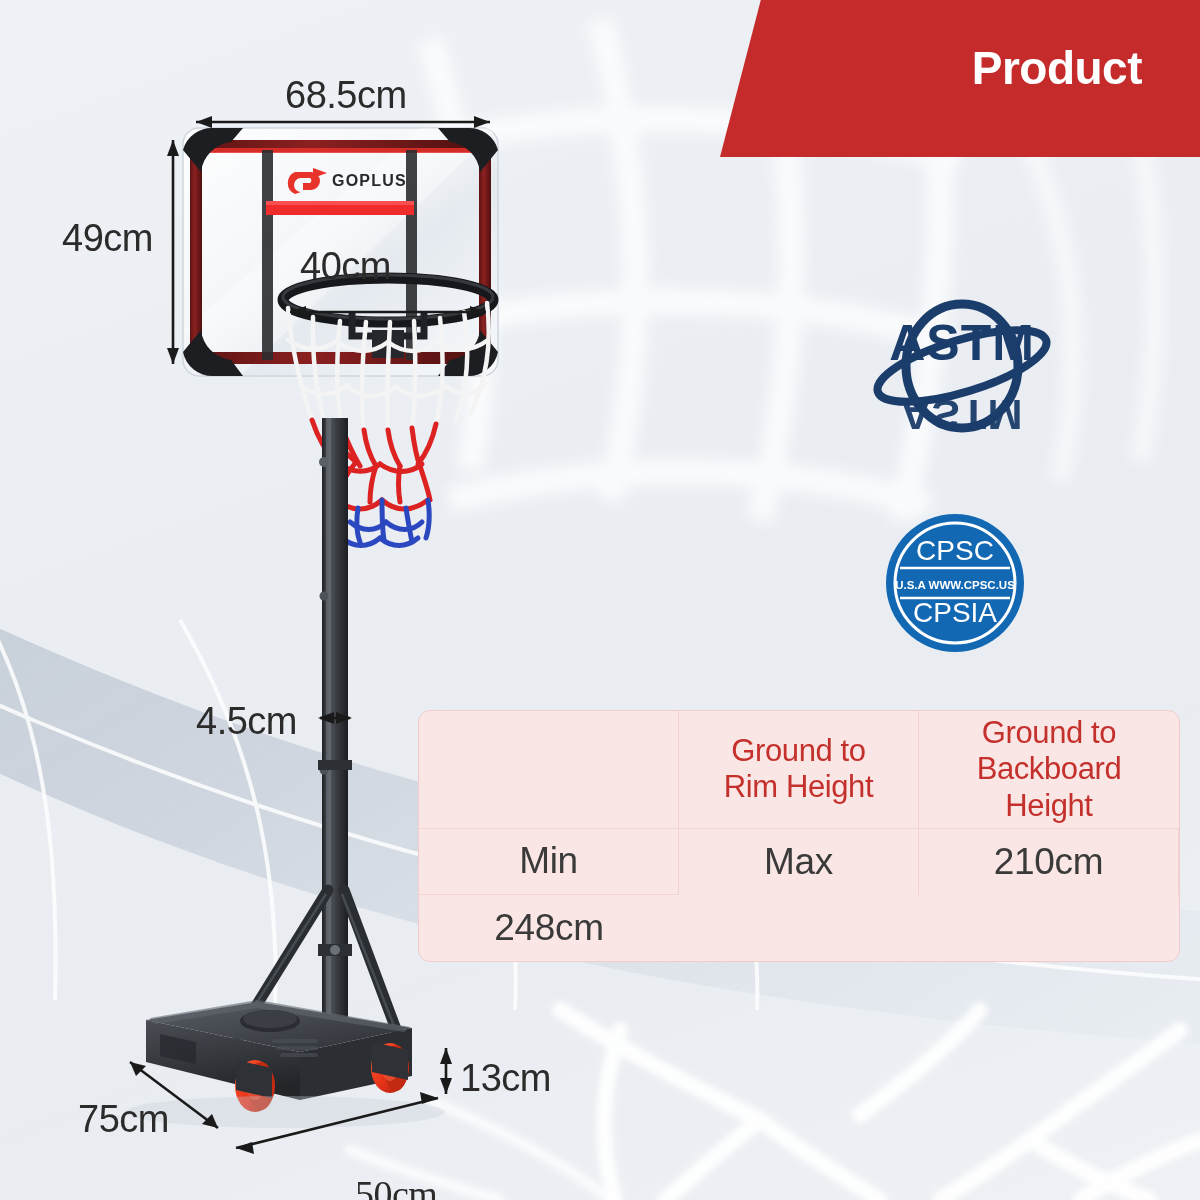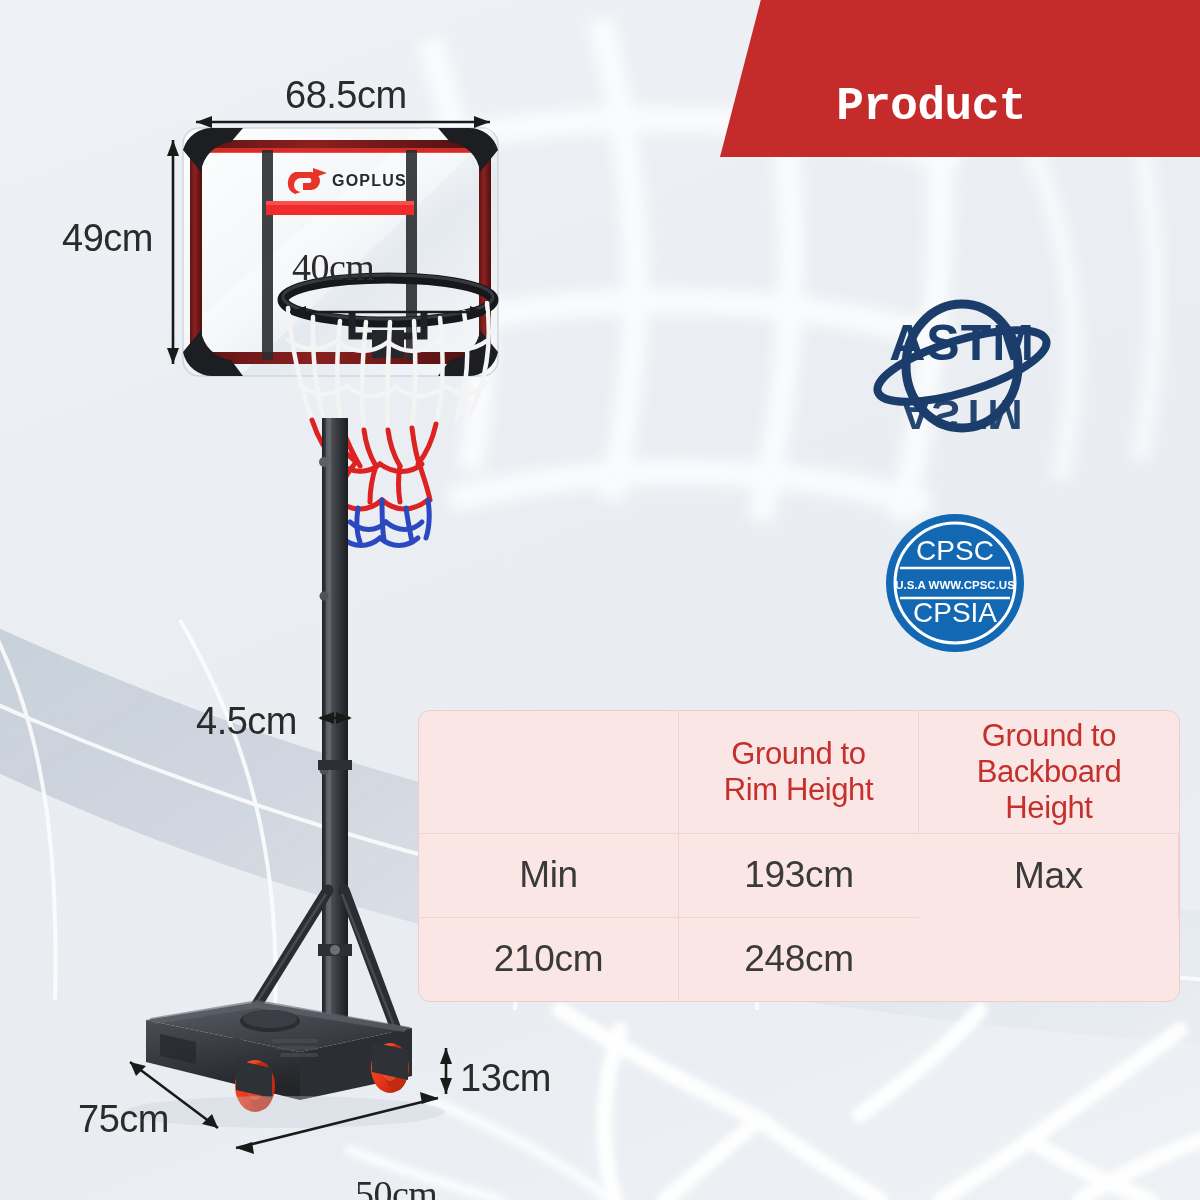--- a/index.html
+++ b/index.html
@@ -19,24 +19,23 @@
   .bg-layer { position: absolute; inset: 0; pointer-events: none; }
 
   .bg-net { position: absolute; inset: 0; opacity: 1; }
 
   
   .banner {
     position: absolute; top: 0; right: 0;
     width: 480px; height: 157px;
     background: #c52b2b;
     clip-path: polygon(8.5% 0, 100% 0, 100% 100%, 0% 100%);
-    display: flex; 
+    display: flex; flex-direction: column;
     align-items: flex-end; justify-content: center;
     padding: 4px 58px 25px 0;
-    font-family: Liberation Mono, monospace;
   }
   .banner-line {
     color: #ffffff;
     font-size: 46px;
     font-weight: bold;
     line-height: 1.06;
     letter-spacing: -0.5px;
     text-align: right;
     white-space: nowrap;
   }
@@ -44,38 +43,38 @@
   
   .dim {
     position: absolute;
     color: #2b2b2b;
     font-size: 38px;
     letter-spacing: -0.5px;
     white-space: nowrap;
   }
   .dim-68  { left: 285px; top: 74px; }
   .dim-49  { left: 62px;  top: 217px; }
-  .dim-40  { left: 292px; top: 245px; font-family: Liberation Serif, serif; }
+  .dim-40  { left: 300px; top: 245px; }
   .dim-45  { left: 196px; top: 700px; }
   .dim-13  { left: 460px; top: 1057px; }
   .dim-75  { left: 78px;  top: 1098px; }
   .dim-50  { left: 355px; top: 1172px; font-family: Liberation Serif, serif; }
 
   
   #product { position: absolute; left: 0; top: 0; width: 1200px; height: 1200px; }
 
   
   .badge-astm { position: absolute; left: 862px; top: 288px; width: 200px; height: 160px; }
   .badge-cpsc { position: absolute; left: 884px; top: 512px; width: 142px; height: 142px; }
 
   
   .spec-table {
     position: absolute;
     left: 418px; top: 710px;
-    width: 762px; height: 292px;
+    width: 762px; height: 252px;
     background: #fbe6e6;
     border: 1.5px solid #f0cccc;
     border-radius: 12px;
     display: grid;
     grid-template-columns: 1.42fr 1.31fr 1.42fr;
     grid-template-rows: 1.48fr 1fr 1fr;
     overflow: hidden;
   }
   .cell {
     display: flex; align-items: center; justify-content: center;
@@ -424,20 +423,19 @@
     </div>
     <div class="cell head bdr-b">
       <span>
         <span>Ground to</span><br>
         <span>Backboard</span><br>
         <span>Height</span>
       </span>
     </div>
 
     <div class="cell body bdr-r bdr-b">Min</div>
-    <div class="cell body bdr-b">193cm</div>
 
     <div class="cell body bdr-r">Max</div>
     <div class="cell body bdr-r">210cm</div>
     <div class="cell body">248cm</div>
   </div>
 
 </div>
 
 </body></html>

